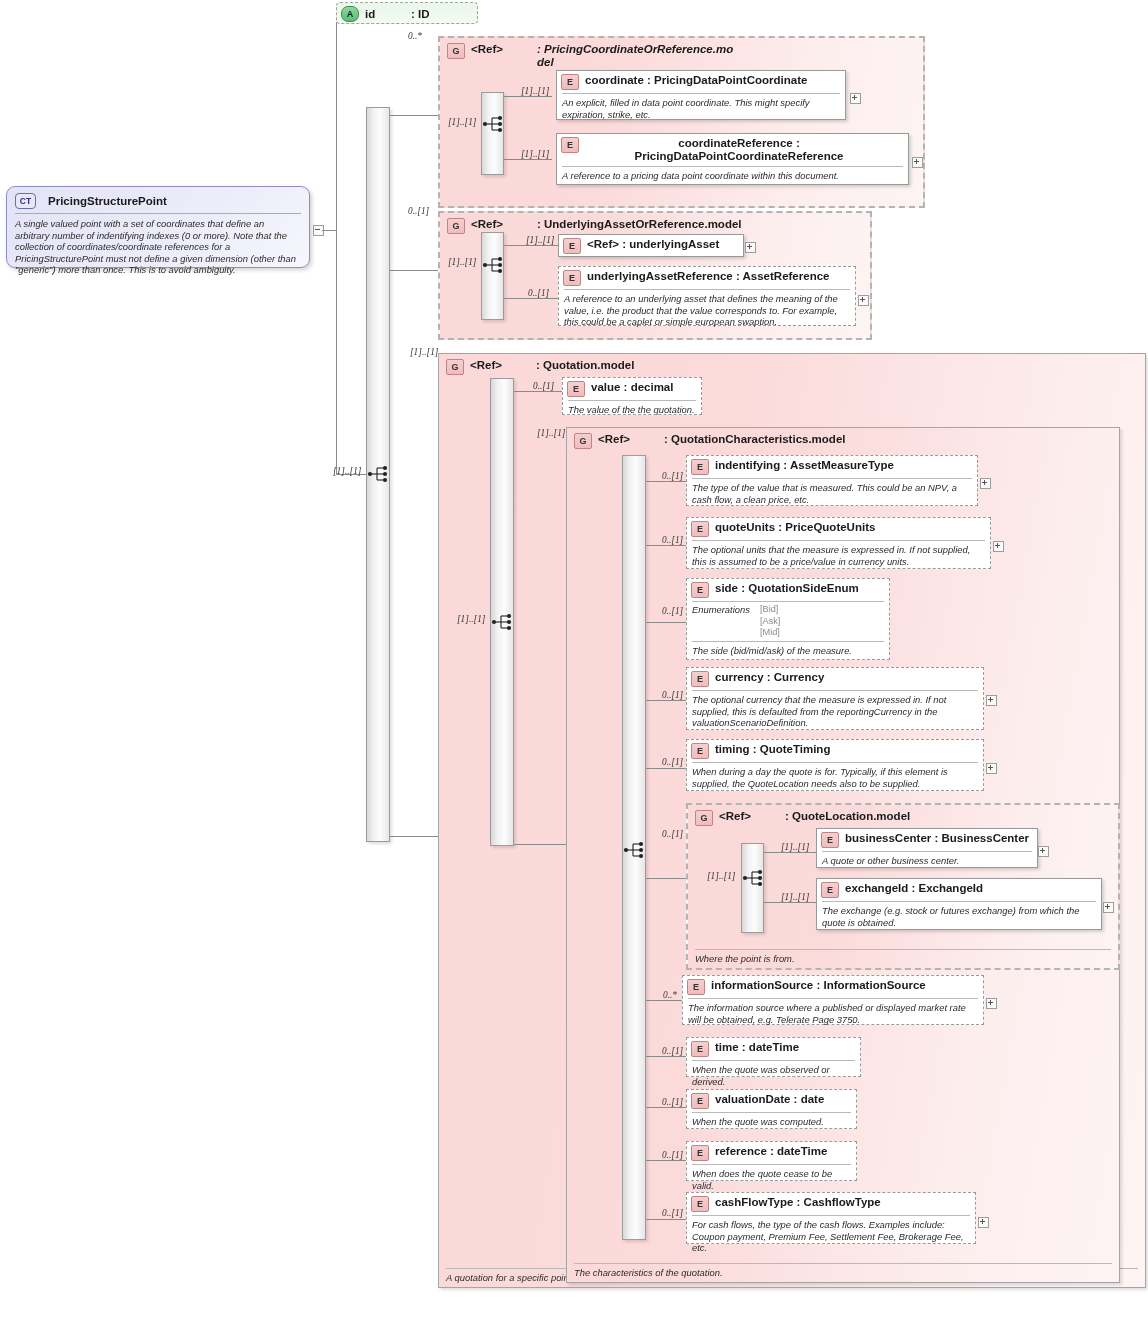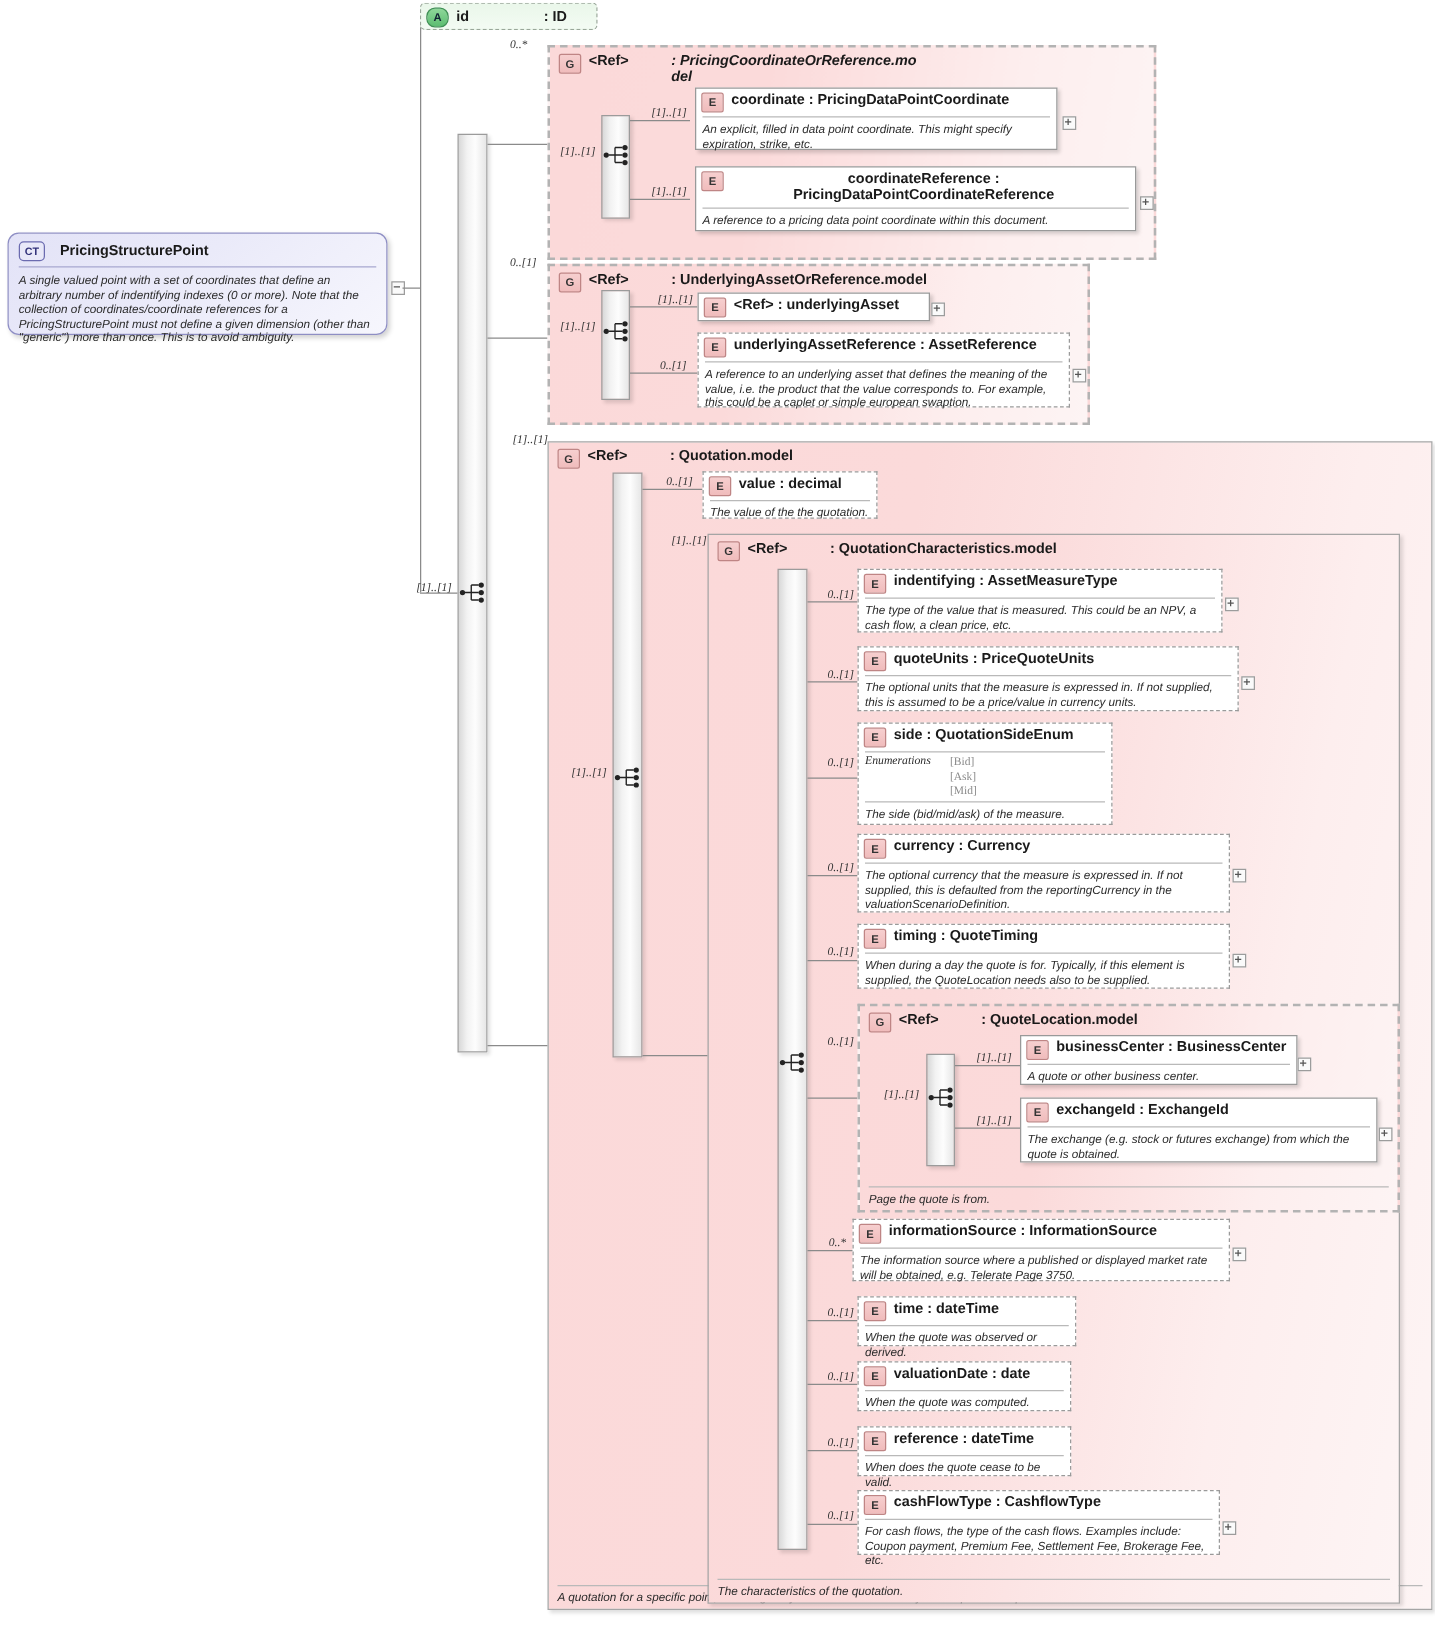--- a/index.html
+++ b/index.html
@@ -9,38 +9,38 @@
 
   
   .node{position:absolute;box-sizing:border-box;background:#ffffff;}
   .node.solid{border:1px solid #999;box-shadow:2px 2px 3px rgba(0,0,0,.16);}
   .node.dashed{border:1px dashed #9a9a9a;}
   .node .hdr{display:flex;align-items:flex-start;padding:3px 5px 3px 4px;
              font-size:11.5px;font-weight:bold;color:#1a1a1a;line-height:13px;}
   .node .doc{border-top:1px solid #b9b9b9;margin:0 5px;padding:3px 0 3px 0;
              font-size:9.4px;font-style:italic;color:#2b2b2b;line-height:11.5px;}
   .node .enums{border-top:1px solid #b9b9b9;margin:0 5px;padding:2px 0 2px 0;
-             font-size:9.4px;font-style:italic;color:#2b2b2b;line-height:11.5px;display:flex;font-family:Liberation Serif, serif;}
+             font-size:9.4px;font-style:italic;color:#2b2b2b;line-height:11.5px;display:flex;}
   .enums .elabel{width:68px;flex:0 0 68px;}
   .enums .evals{color:#8a8a8a;font-style:normal;font-size:9.2px;line-height:11.5px;}
 
   
   .badge{flex:0 0 auto;width:16px;height:14px;border:1px solid #b06a6a;
          border-radius:2px;display:inline-flex;align-items:center;justify-content:center;
          font-size:9px;font-weight:bold;font-family:"Liberation Sans",sans-serif;
          margin-right:6px;margin-top:0px;color:#333;}
   .badge.e{background:linear-gradient(#f6cfcf,#f0bcbc);border-color:#bf8585;}
   .badge.g{background:linear-gradient(#f6cfcf,#f0bcbc);border-color:#bf8585;}
   .badge.a{background:linear-gradient(#8fd79a,#5cbd71);border-color:#3f8f55;
            border-radius:7px;color:#123;}
   .badge.ct{background:#e8e8f8;border:1px solid #6b6bb0;border-radius:4px;
             width:19px;height:14px;font-size:8.6px;color:#32327a;}
 
   .nm{white-space:pre;}
-  .ty{white-space:pre-wrap;margin-left:24px;}
+  .ty{white-space:pre-wrap;}
 
   
   .group{position:absolute;box-sizing:border-box;
          background:linear-gradient(100deg,#fbd9d9 0%,#fbdada 35%,#fdeeee 75%,#fdf4f4 100%);}
   .group.dashed{border:2px dashed #b3b3b3;}
   .group.solid{border:1px solid #a5a5a5;box-shadow:2px 2px 3px rgba(0,0,0,.13);}
   .group > .ghdr{display:flex;align-items:flex-start;padding:5px 0 0 7px;
                  font-size:11.5px;font-weight:bold;color:#1a1a1a;line-height:13px;}
   .group .gfoot{position:absolute;left:7px;right:7px;bottom:4px;
                 border-top:1px solid #b9b9b9;padding-top:3px;
@@ -368,21 +368,21 @@
   <div class="doc">When during a day the quote is for. Typically, if this element is supplied, the QuoteLocation needs also to be supplied.</div>
 </div>
 <div class="pm plus" style="left:986px;top:763px;"></div>
 
 <div class="group dashed" style="left:686px;top:803px;width:434px;height:167px;">
   <div class="ghdr">
     <span class="badge g">G</span>
     <span style="min-width:66px;display:inline-block;">&lt;Ref&gt;</span>
     <span>: QuoteLocation.model</span>
   </div>
-  <div class="gfoot">Page the quote is from.</div>
+  <div class="gfoot">Where the point is from.</div>
 </div>
 
 <div class="seqbar" style="left:741px;top:843px;width:23px;height:90px;"></div>
 <div class="comp" style="left:742px;top:868px;">
   <svg width="26" height="20" viewBox="0 0 26 20">
     <circle cx="3" cy="10" r="2.1" fill="#222"></circle>
     <line x1="5" y1="10" x2="10" y2="10" stroke="#222" stroke-width="1.1"></line>
     <line x1="10" y1="4" x2="10" y2="16" stroke="#222" stroke-width="1.1"></line>
     <line x1="10" y1="4" x2="16" y2="4" stroke="#222" stroke-width="1.1"></line>
     <line x1="10" y1="10" x2="16" y2="10" stroke="#222" stroke-width="1.1"></line>

